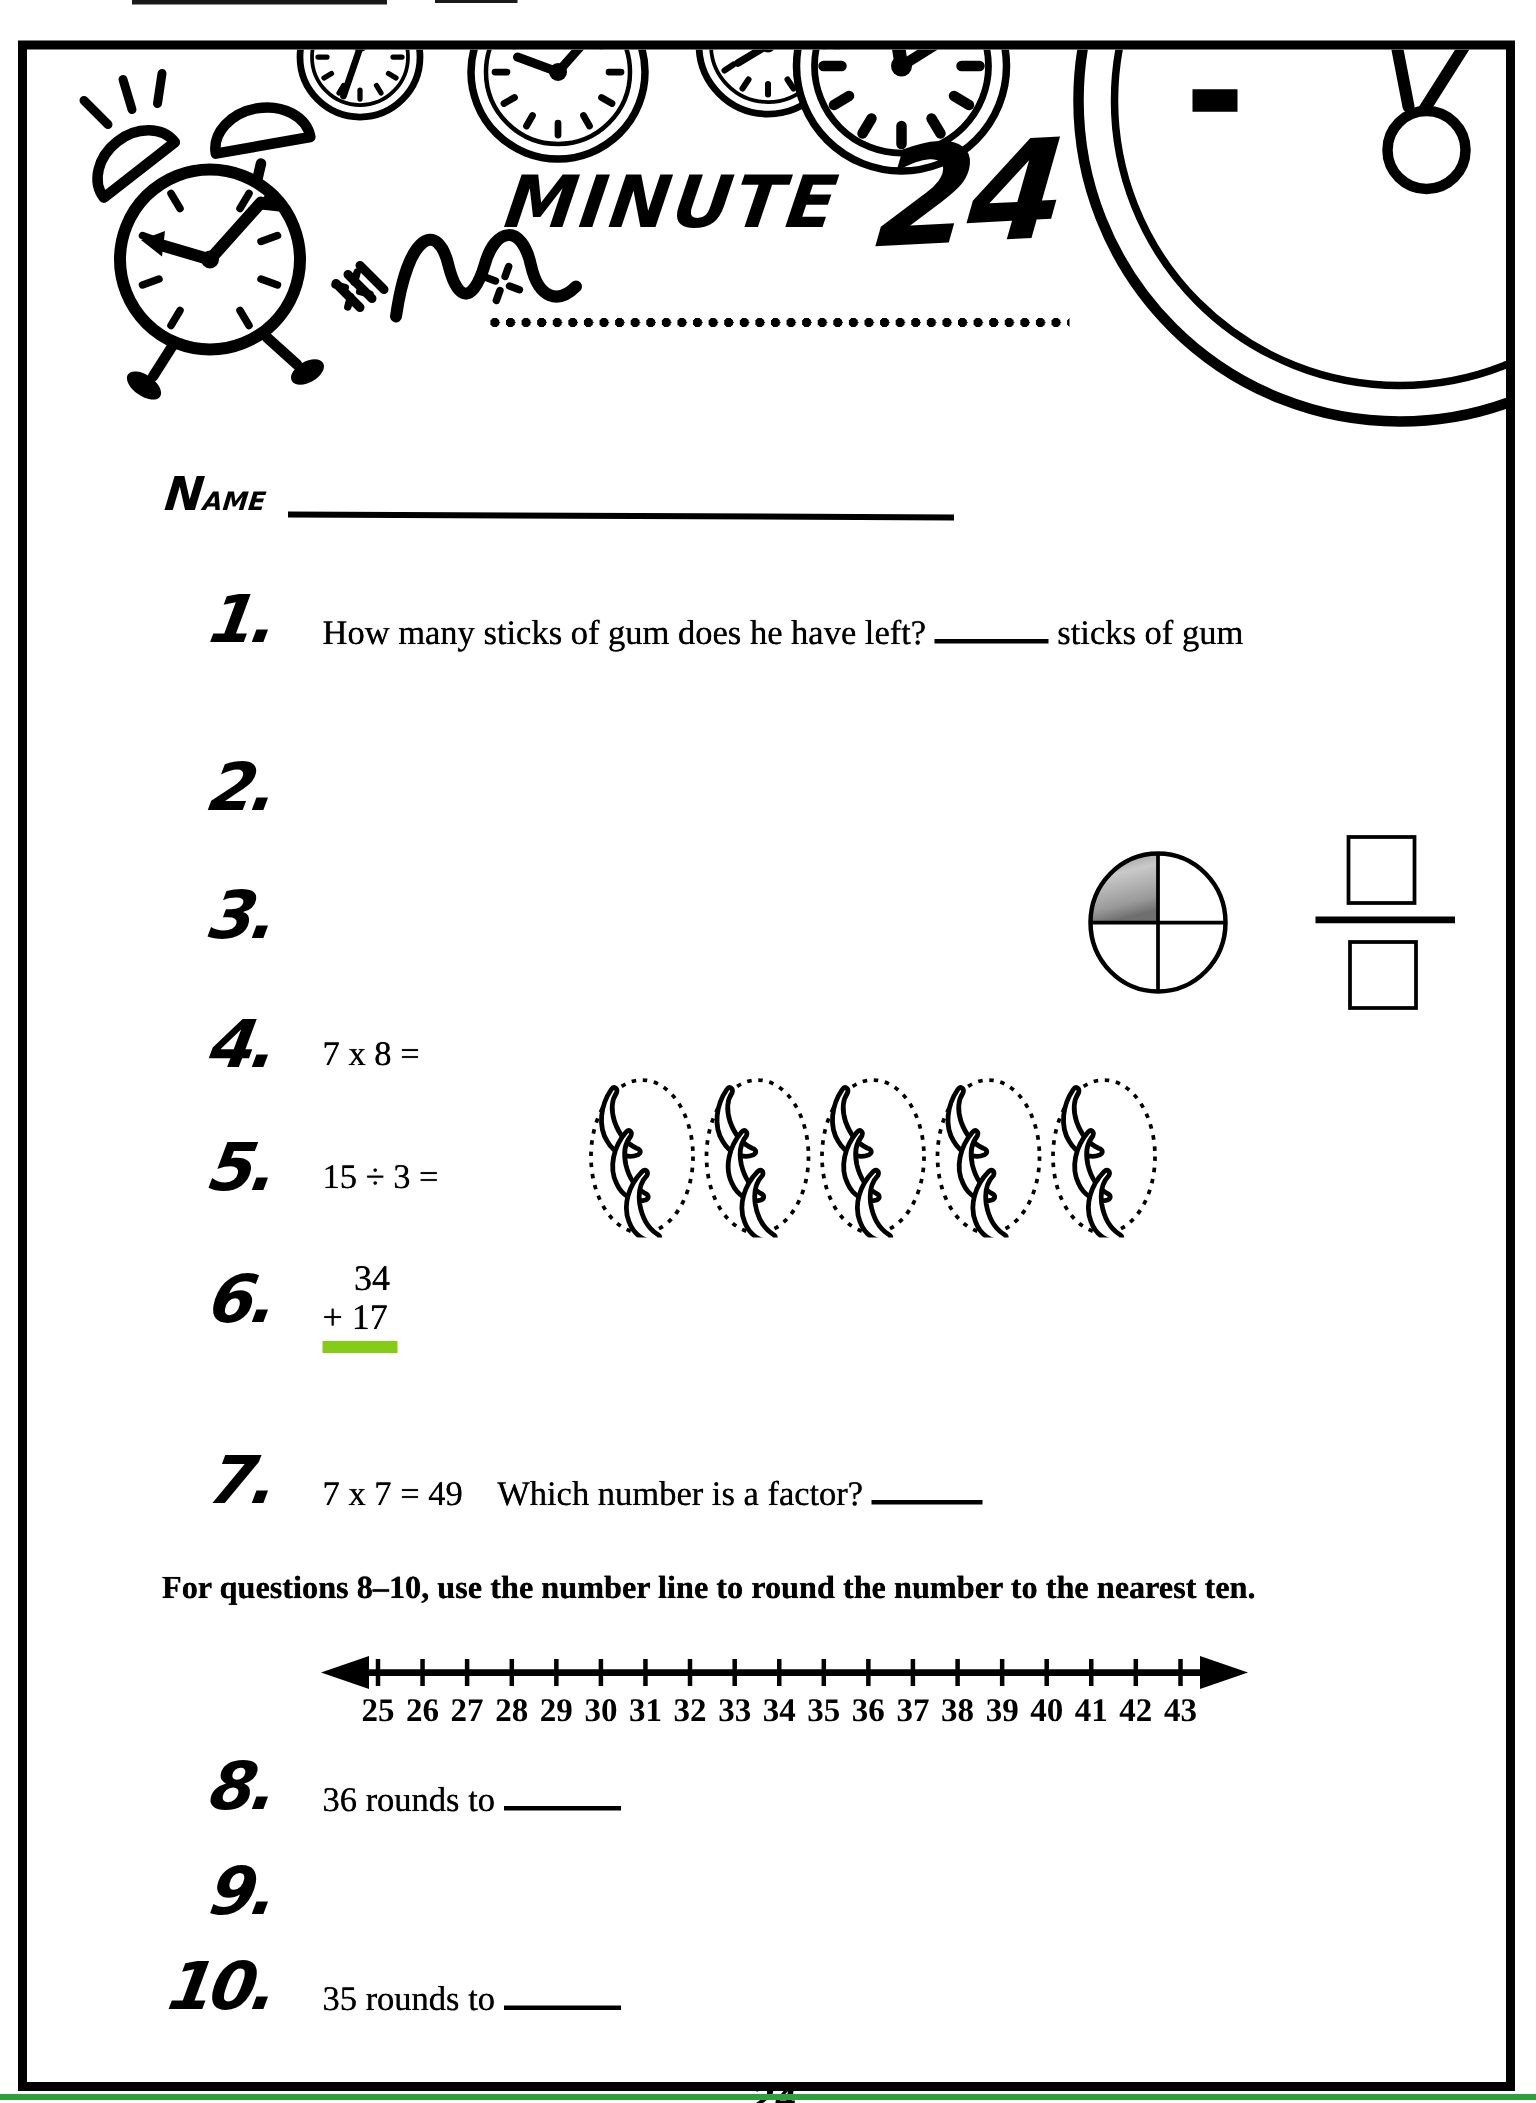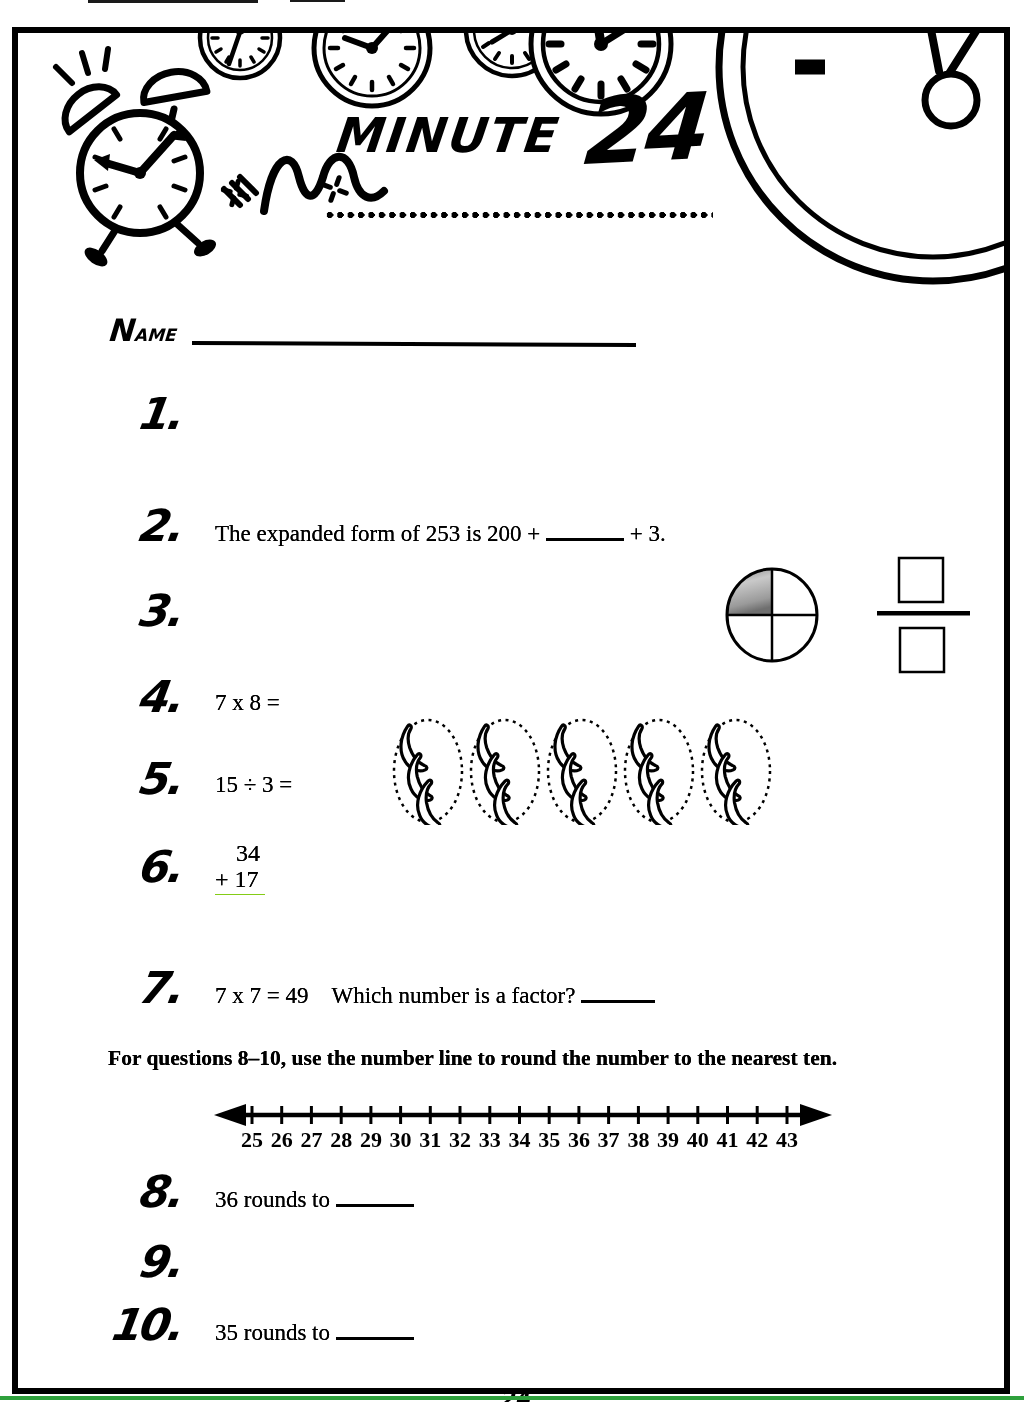--- a/index.html
+++ b/index.html
@@ -48,21 +48,21 @@
     font-size:44px;line-height:1;letter-spacing:-3px;transform:skewX(-10deg);
   }
   .ptext{margin-left:215px;padding-top:11px;font-size:23px;line-height:33px;text-shadow:0 0 0.5px #000;}
   .pline{white-space:nowrap;}
   .blank{display:inline-block;border-bottom:3px solid #000;height:1em;vertical-align:baseline;}
   .uword{text-decoration-thickness:2px;text-underline-offset:3px;}
   #p6 .ptext{padding-top:4px;font-size:24px;line-height:26px;}
   #p6 .pnum{top:9px;}
   .stack{display:inline-block;text-align:left;}
   .s-top{padding-left:21px;}
-  .s-bot{border-bottom:1px solid #84cc16;padding-bottom:2px;padding-right:6px;}
+  .s-bot{border-bottom:8px solid #84cc16;padding-bottom:2px;padding-right:6px;}
   
   .instruction{
     position:absolute;left:108px;top:1046px;font-size:21.5px;font-weight:bold;
     white-space:nowrap;text-shadow:0 0 0.5px #000;
   }
   
   .abs{position:absolute;}
   .banana-row{position:absolute;left:391px;top:717px;display:flex;gap:3px;}
   .nl-label{font-family:"Liberation Serif",serif;font-weight:bold;font-size:22px;}
   
@@ -246,27 +246,25 @@
     <span class="t-word">MINUTE</span>
     <span class="t-num">24</span>
   </div>
 
   <div class="name-label" style="font-variant:small-caps;">Name</div>
   <div class="name-underline"></div>
 
   <div class="prob" id="p1" style="top:392px;">
     <span class="pnum">1.</span>
       <div class="ptext">
+        <div class="pline"><span>How many sticks of gum does he have left? </span><span class="blank" style="width: 76px;"></span><span> sticks of gum</span></div>
       </div>
   </div>
   <div class="prob" id="p2" style="top:504px;">
     <span class="pnum">2.</span>
-      <div class="ptext">
-        <div class="pline"><span>The expanded form of 253 is 200 + </span><span class="blank" style="width: 78px;"></span><span> + 3.</span></div>
-      </div>
   </div>
   <div class="prob" id="p3" style="top:589px;">
     <span class="pnum">3.</span>
   </div>
   <div class="prob" id="p4" style="top:675px;">
     <span class="pnum">4.</span>
       <div class="ptext">
         <div class="pline"><span>7 x 8 =</span></div>
       </div>
   </div>

